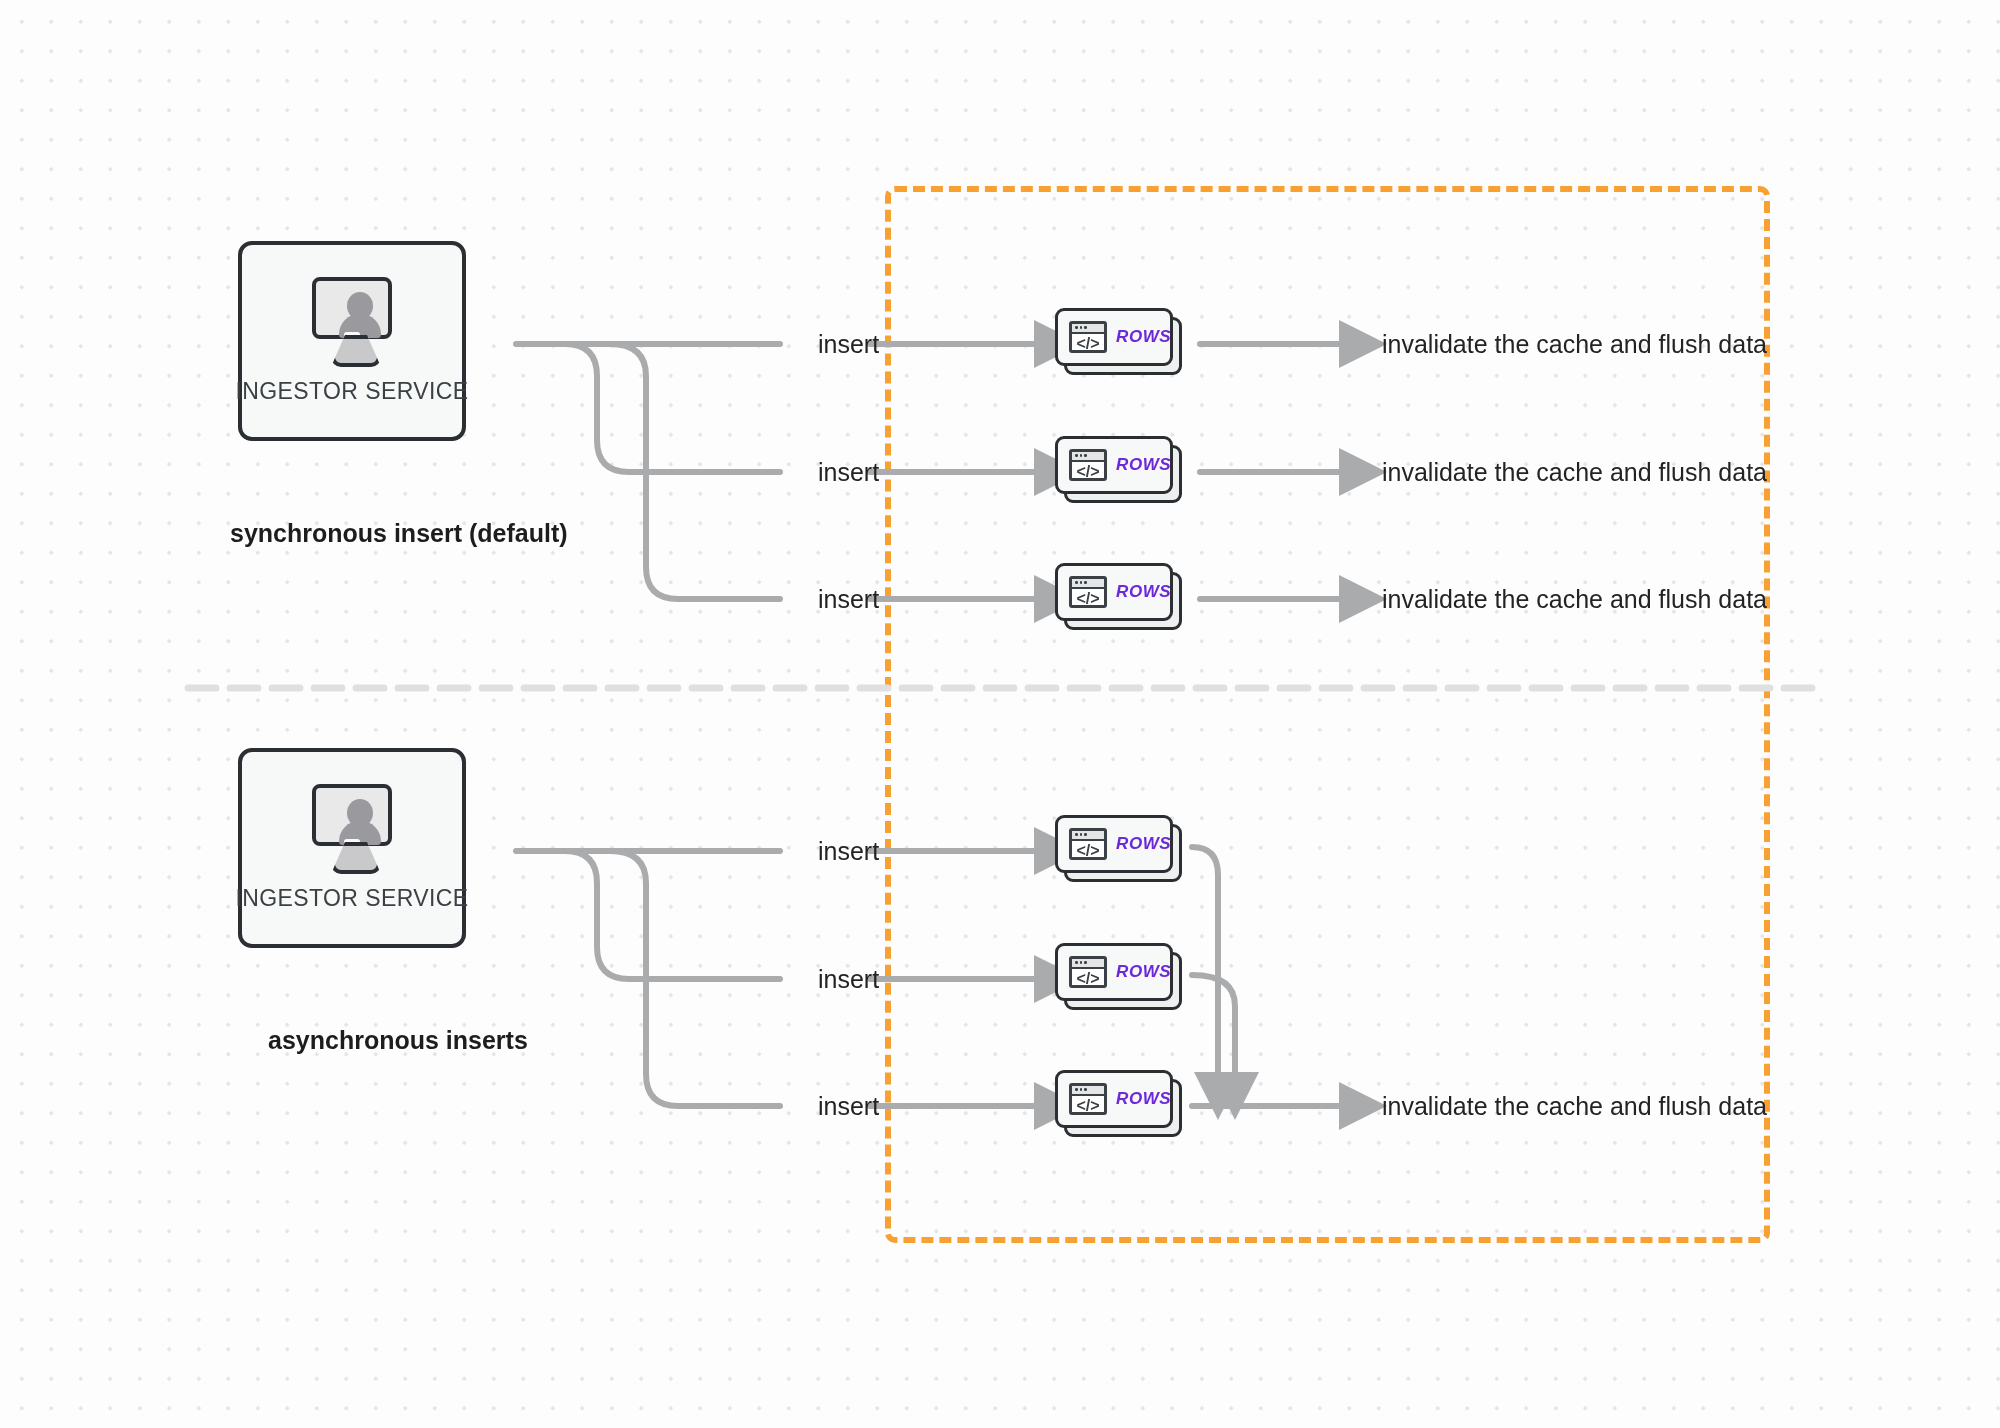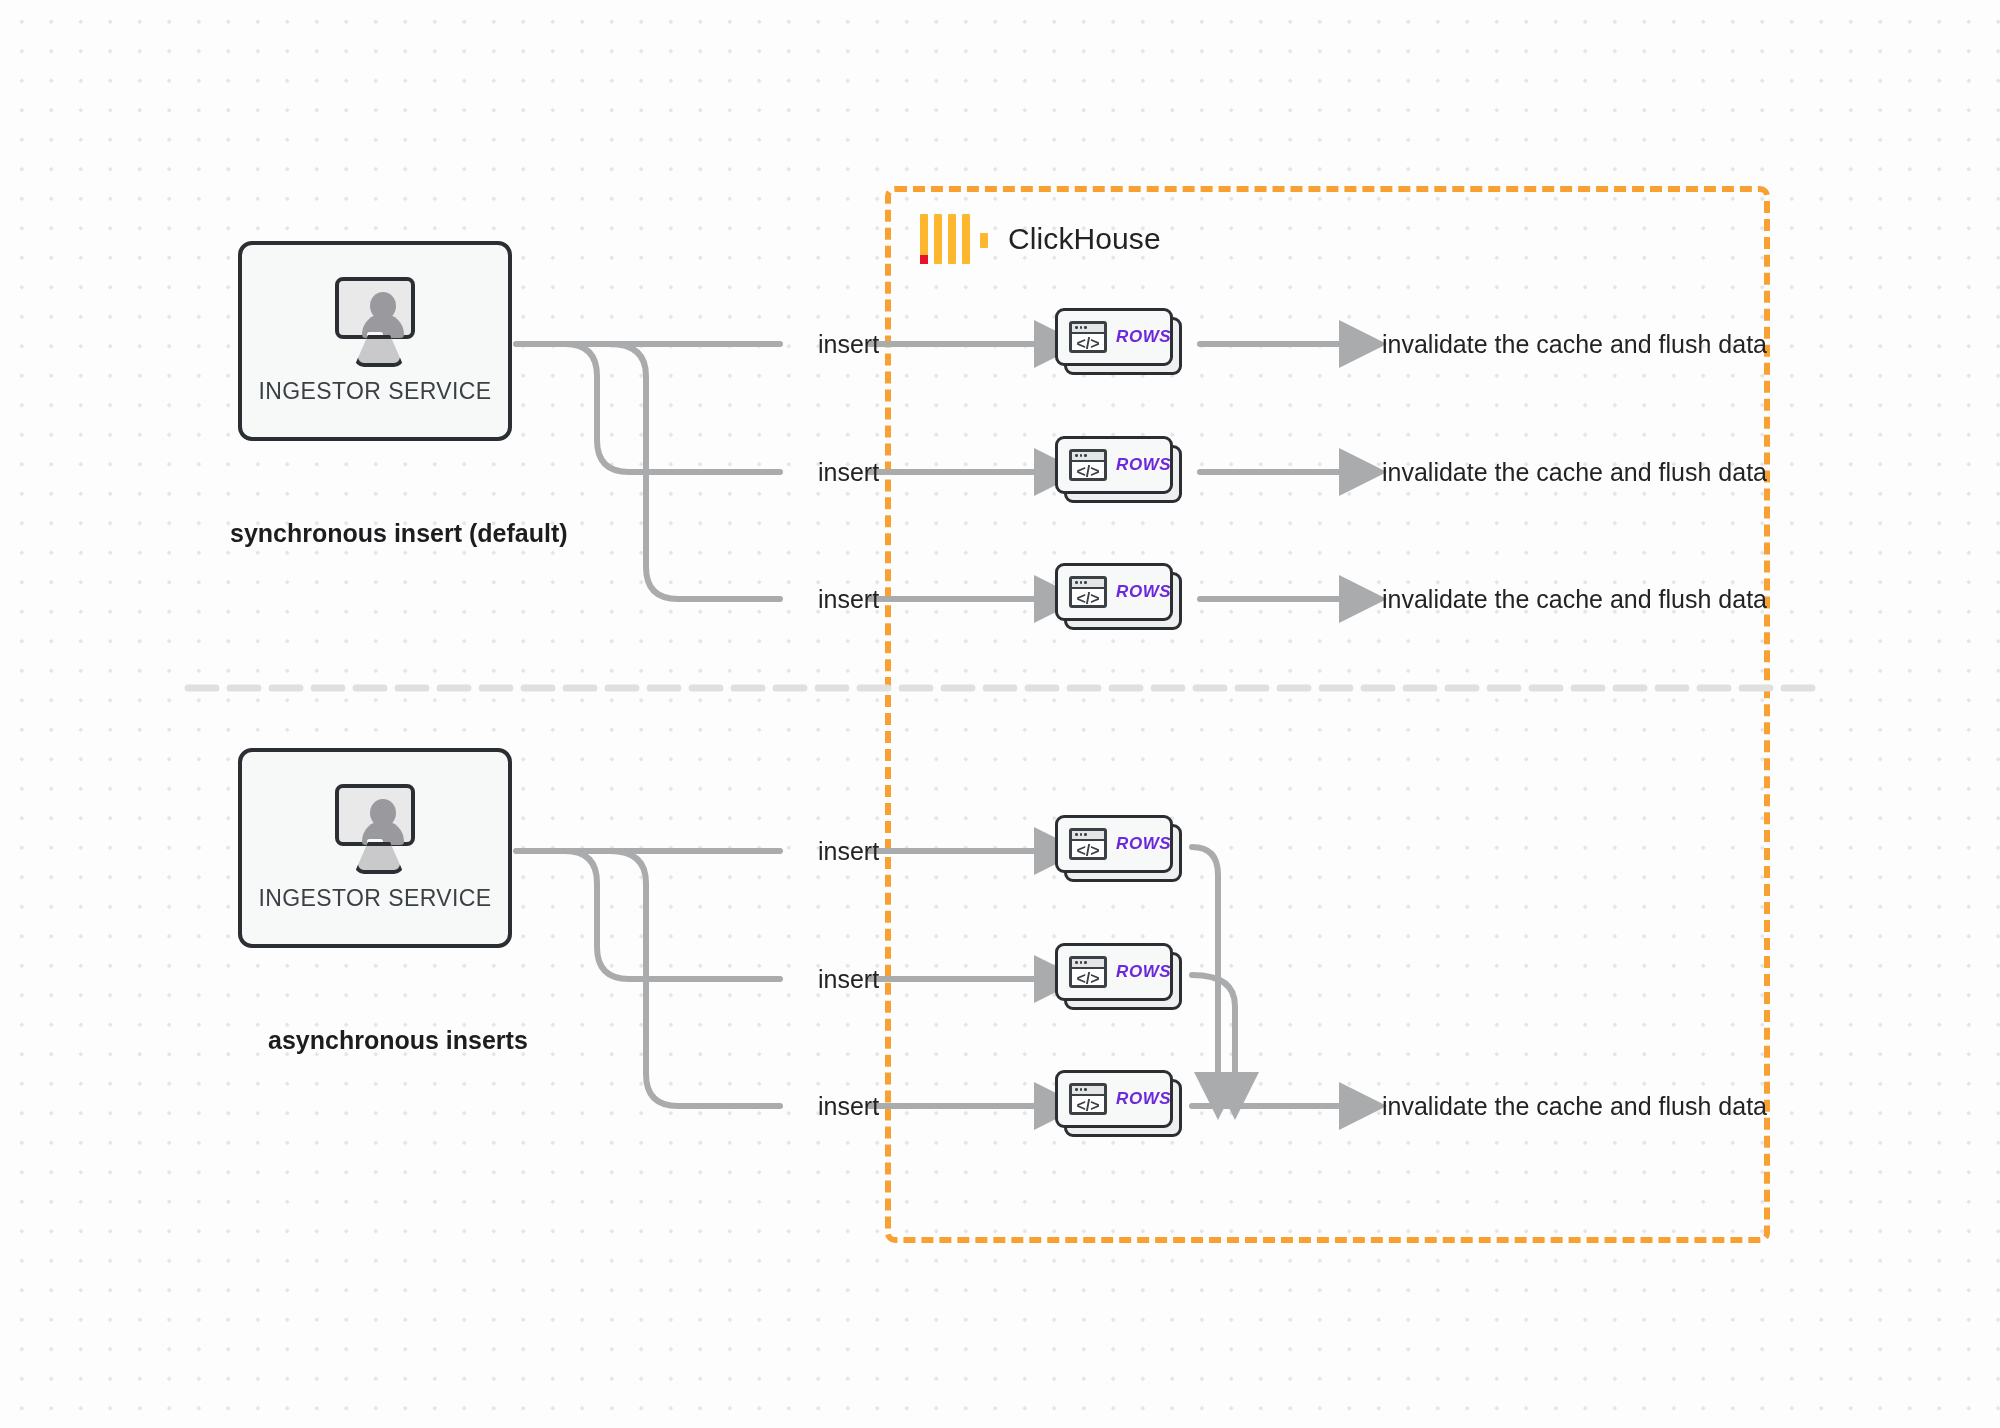--- a/index.html
+++ b/index.html
@@ -84,21 +84,21 @@
     font-size: 30px;
     color: #232323;
     letter-spacing: 0.1px;
     white-space: nowrap;
     margin-left: 14px;
   }
 
   
   .ingestor {
     position: absolute;
-    width: 274px;
+    width: 228px;
     height: 200px;
     box-sizing: border-box;
     background: #f7f8f8;
     border: 4px solid #2b2f33;
     border-radius: 14px;
     display: flex;
     flex-direction: column;
     align-items: center;
     justify-content: center;
   }
@@ -450,25 +450,14 @@
             </div>
         </div>
         <div class="code">&lt;/&gt;</div>
       </div>
       <div class="rows-text">ROWS</div>
     </div>
   </div>
 
   <div class="flush-label" style="left:1358px; top:1092px;">invalidate the cache and flush data</div>
 
-  <div class="ch-header">
-    <div class="ch-logo">
-      <span class="bar b1"></span>
-      <span class="bar b2"></span>
-      <span class="bar b3"></span>
-      <span class="bar b4"></span>
-      <span class="dot-red"></span>
-      <span class="stub"></span>
-    </div>
-    <div class="ch-title">ClickHouse</div>
-  </div>
 
 </div>
 
 </body></html>

